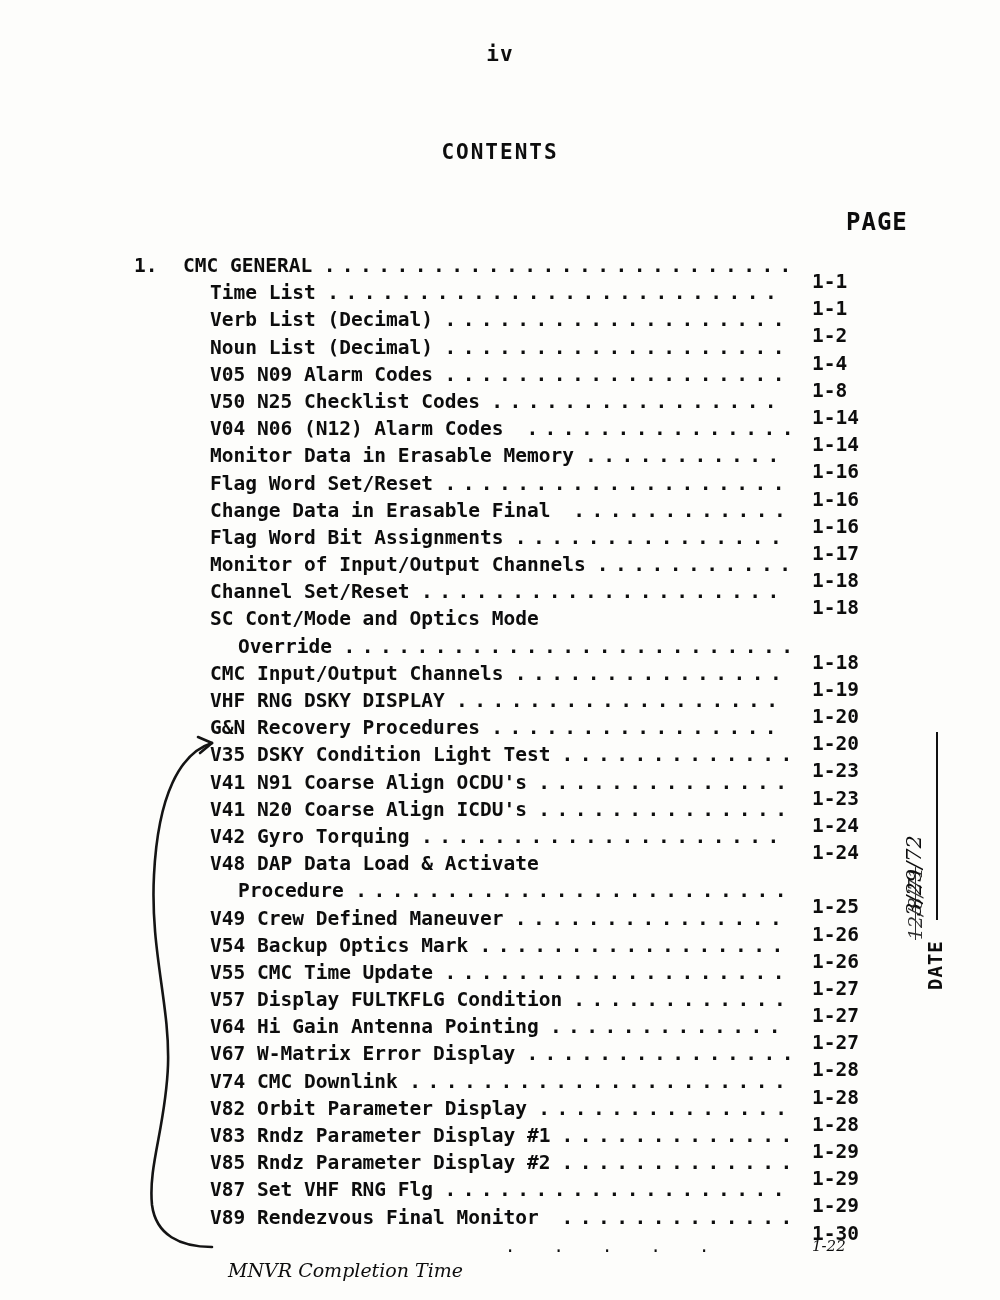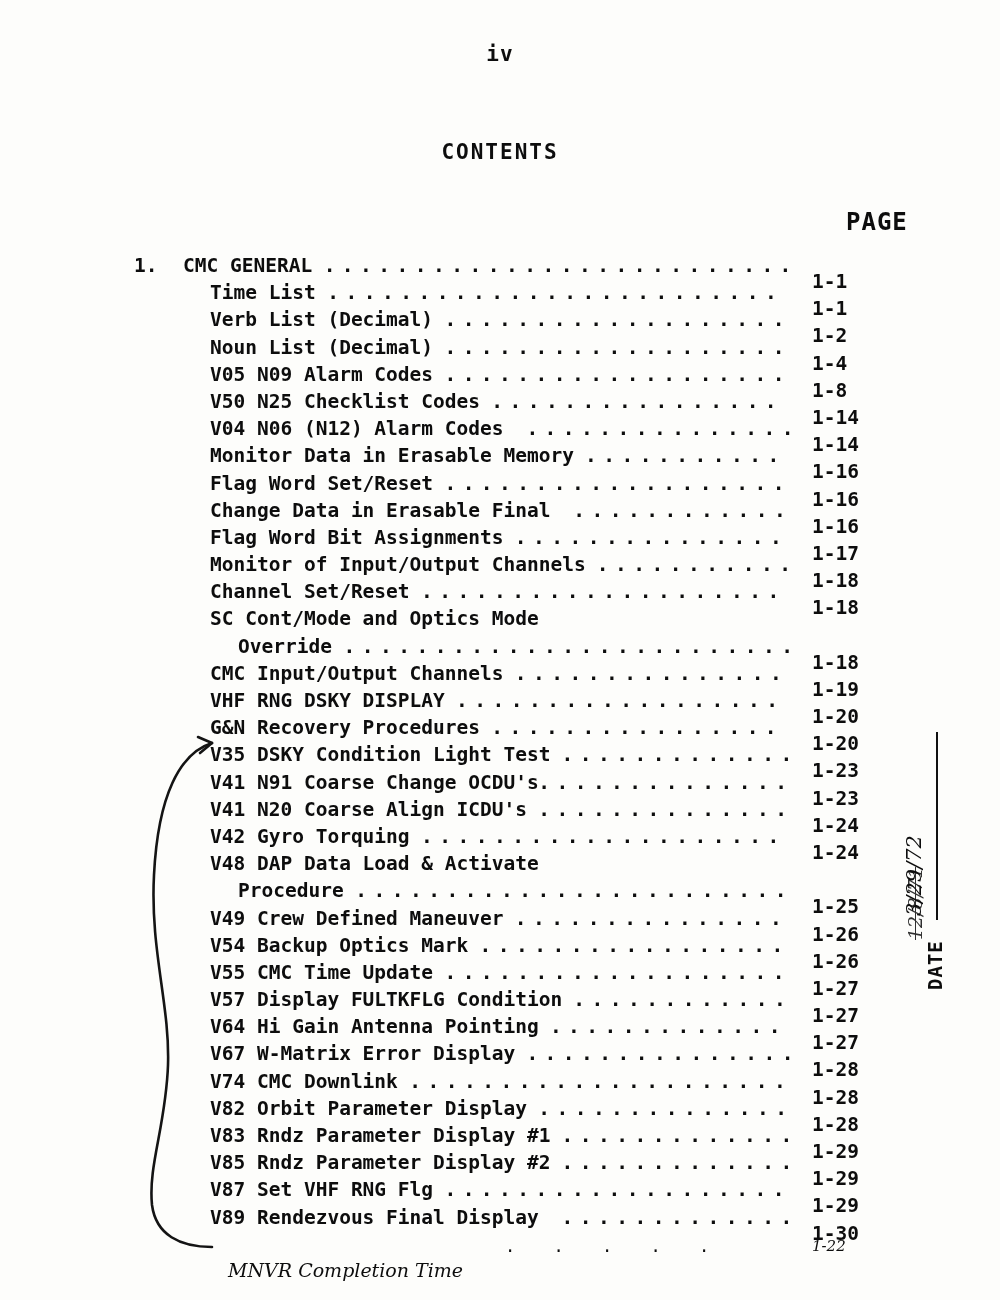--- a/index.html
+++ b/index.html
@@ -281,21 +281,21 @@
         <span class="toc-label">G&amp;N Recovery Procedures</span>
         <span class="toc-dots" style="left: 491.28px; width: 308.72px;">................</span>
         <span class="toc-pageno">1-20</span>
       </div>
       <div class="toc-row lvl1">
         <span class="toc-label">V35 DSKY Condition Light Test</span>
         <span class="toc-dots" style="left: 561.6px; width: 238.4px;">.............</span>
         <span class="toc-pageno">1-23</span>
       </div>
       <div class="toc-row lvl1">
-        <span class="toc-label">V41 N91 Coarse Change OCDU's</span>
+        <span class="toc-label">V41 N91 Coarse Align OCDU's</span>
         <span class="toc-dots" style="left: 538.16px; width: 261.84px;">..............</span>
         <span class="toc-pageno">1-23</span>
       </div>
       <div class="toc-row lvl1">
         <span class="toc-label">V41 N20 Coarse Align ICDU's</span>
         <span class="toc-dots" style="left: 538.16px; width: 261.84px;">..............</span>
         <span class="toc-pageno">1-24</span>
       </div>
       <div class="toc-row lvl1">
         <span class="toc-label">V42 Gyro Torquing</span>
@@ -359,21 +359,21 @@
         <span class="toc-label">V85 Rndz Parameter Display #2</span>
         <span class="toc-dots" style="left: 561.6px; width: 238.4px;">.............</span>
         <span class="toc-pageno">1-29</span>
       </div>
       <div class="toc-row lvl1">
         <span class="toc-label">V87 Set VHF RNG Flg</span>
         <span class="toc-dots" style="left: 444.4px; width: 355.6px;">...................</span>
         <span class="toc-pageno">1-29</span>
       </div>
       <div class="toc-row lvl1">
-        <span class="toc-label">V89 Rendezvous Final Display</span>
+        <span class="toc-label">V89 Rendezvous Final Monitor</span>
         <span class="toc-dots" style="left: 561.6px; width: 238.4px;">.............</span>
         <span class="toc-pageno">1-30</span>
       </div>
       <div class="hand-row">
         <span class="hand-label">MNVR Completion Time</span>
         <span class="hand-dots">. . . . .</span>
         <span class="hand-pageno">1-22</span>
       </div>
     </div>
 

